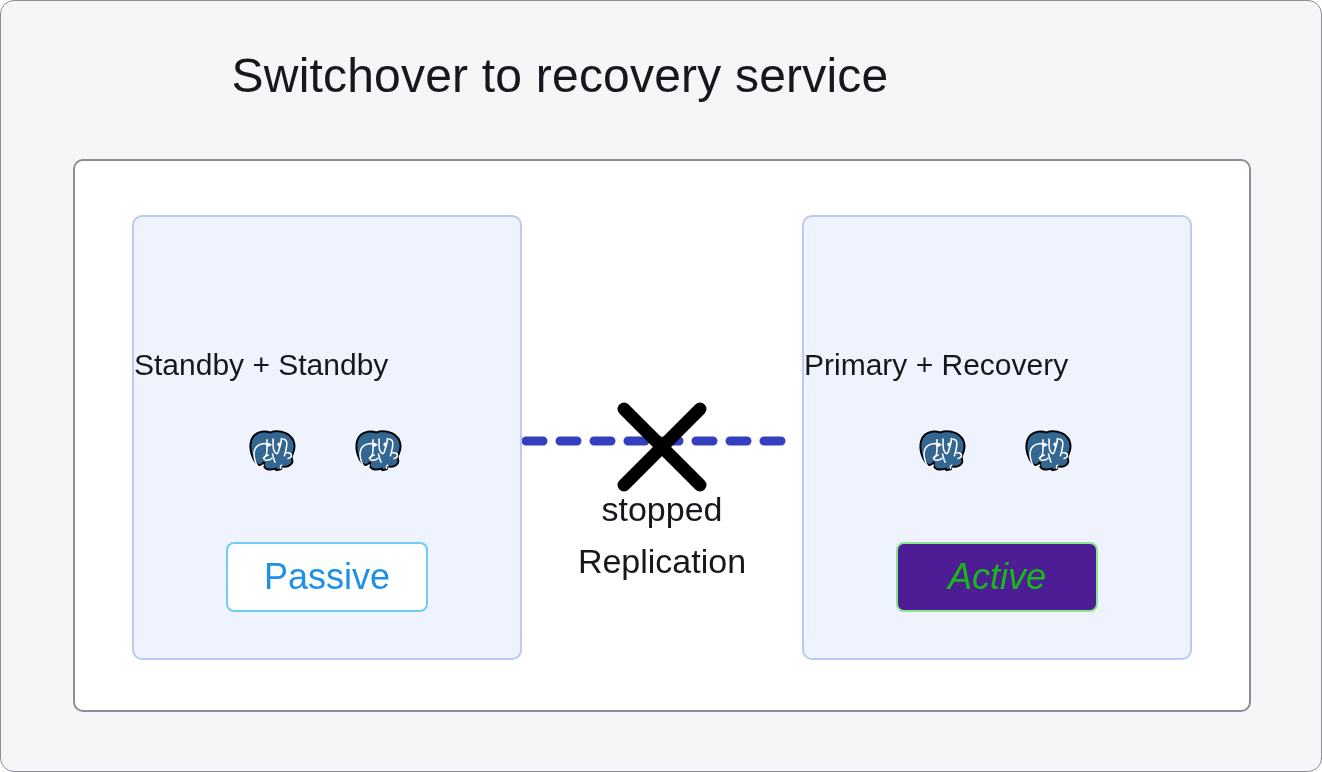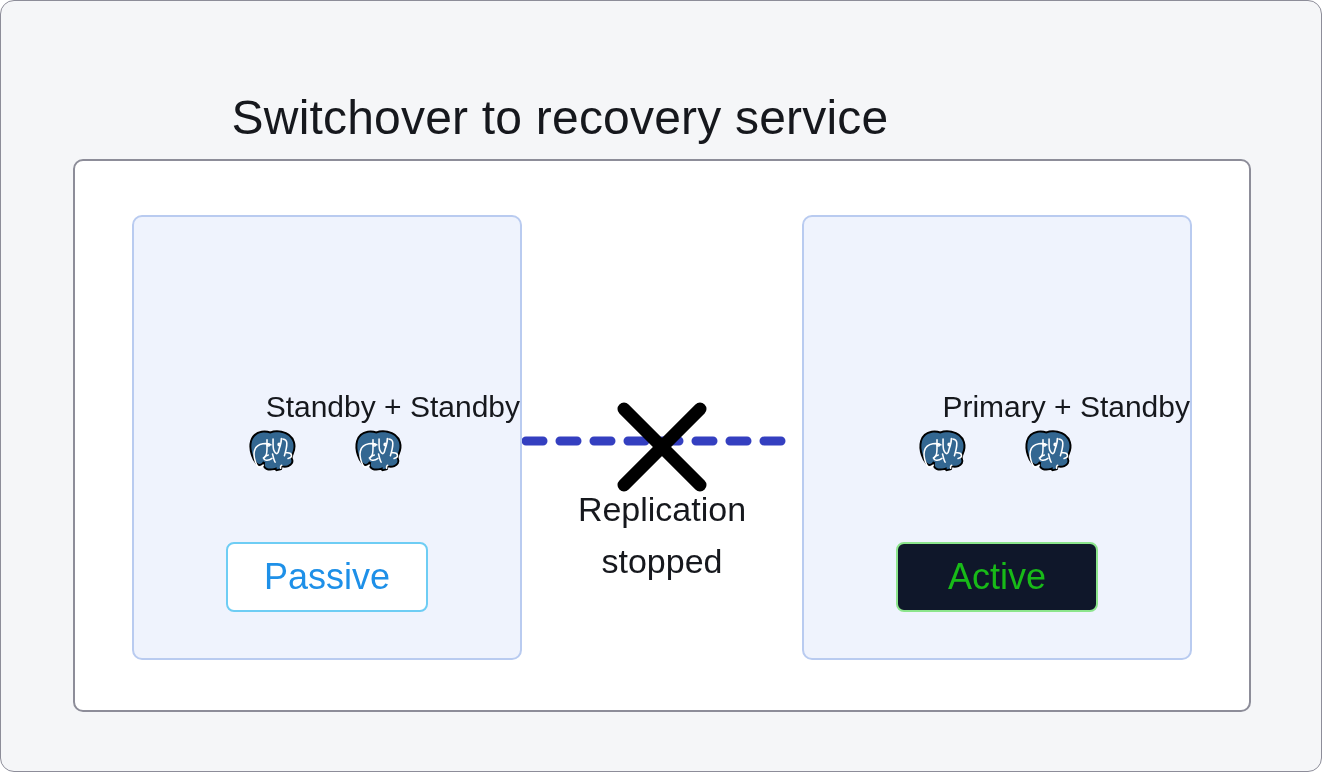--- a/index.html
+++ b/index.html
@@ -29,21 +29,20 @@
     left: 0;
     top: 44px;
     width: 1118px;
     text-align: center;
     font-size: 48px;
     line-height: 62px;
     color: #16181d;
     font-weight: 400;
     letter-spacing: 0.2px;
     white-space: nowrap;
-    margin-top: 42px;
   }
 
   
   .panel {
     position: absolute;
     left: 72px;
     top: 158px;
     width: 1178px;
     height: 553px;
     box-sizing: border-box;
@@ -75,26 +74,25 @@
     font-size: 40px;
     line-height: 50px;
     color: #16181d;
     white-space: nowrap;
   }
   .card-subtitle {
     position: absolute;
     left: 0;
     top: 129px;
     width: 100%;
-    text-align: right;
+    text-align: left;
     font-size: 30px;
     line-height: 38px;
     color: #16181d;
     white-space: nowrap;
-    margin-top: 42px;
   }
 
   
   .nodes-row {
     position: absolute;
     left: 0;
     top: 198px;
     width: 100%;
     display: flex;
     justify-content: center;
@@ -124,23 +122,24 @@
     border-width: 2px;
     border-style: solid;
     white-space: nowrap;
   }
   .status-badge.passive {
     background: #ffffff;
     border-color: #6ecdf4;
     color: #1e90e8;
   }
   .status-badge.active {
-    background: #0f172a;
+    background: #4c1d95;
     border-color: #8ce58c;
     color: #18ba18;
+    font-style: italic;
   }
 
   
   .link-area {
     position: absolute;
     left: 447px;
     top: 0;
     width: 280px;
     height: 100%;
   }
@@ -237,27 +236,27 @@
       <svg class="dashed-line" viewBox="0 0 280 10">
         <line x1="4" y1="5" x2="276" y2="5" stroke="#343fc0" stroke-width="9" stroke-linecap="round" stroke-dasharray="17 17"></line>
       </svg>
 
       <svg class="cross-mark" viewBox="0 0 100 100">
         <line x1="12" y1="12" x2="88" y2="88" stroke="#000000" stroke-width="13" stroke-linecap="round"></line>
         <line x1="88" y1="12" x2="12" y2="88" stroke="#000000" stroke-width="13" stroke-linecap="round"></line>
       </svg>
 
       <div class="link-label">
+        <span class="ln">stopped</span>
         <span class="ln">Replication</span>
-        <span class="ln">stopped</span>
       </div>
     </div>
 
     <div class="service-card right">
-      <div class="card-subtitle">Primary + Standby</div>
+      <div class="card-subtitle">Primary + Recovery</div>
 
       <div class="nodes-row">
         <svg class="node-logo" viewBox="0 0 68 72">
           <g transform="translate(34,36) scale(0.092) translate(-256,-256)">
             <g stroke="#000000" stroke-width="42" stroke-linecap="round" stroke-linejoin="round" fill="#000000">
               <path d="M324 446c-7 -31 -4 -38 19 -33 18 4 42 6 64 -3 30 -12 48 -34 34 -64 -8 -17 -3 -38 9 -64 18 -39 24 -82 12 -120 -17 -55 -62 -93 -128 -105 -42 -8 -85 -4 -118 9 -28 -10 -60 -14 -91 -9 -54 9 -93 42 -108 93 -13 46 -7 101 9 148 11 33 27 64 44 83 11 13 26 20 40 14 10 -4 19 -14 28 -28 6 6 14 10 23 11 -4 11 -6 22 -5 31 1 14 9 25 22 31 20 9 48 9 75 3 12 -2 23 -6 33 -10 -2 9 -2 15 0 21z"></path>
             </g>
             <g fill="#336791">
               <path d="M324 446c-7 -31 -4 -38 19 -33 18 4 42 6 64 -3 30 -12 48 -34 34 -64 -8 -17 -3 -38 9 -64 18 -39 24 -82 12 -120 -17 -55 -62 -93 -128 -105 -42 -8 -85 -4 -118 9 -28 -10 -60 -14 -91 -9 -54 9 -93 42 -108 93 -13 46 -7 101 9 148 11 33 27 64 44 83 11 13 26 20 40 14 10 -4 19 -14 28 -28 6 6 14 10 23 11 -4 11 -6 22 -5 31 1 14 9 25 22 31 20 9 48 9 75 3 12 -2 23 -6 33 -10 -2 9 -2 15 0 21z"></path>
             </g>

